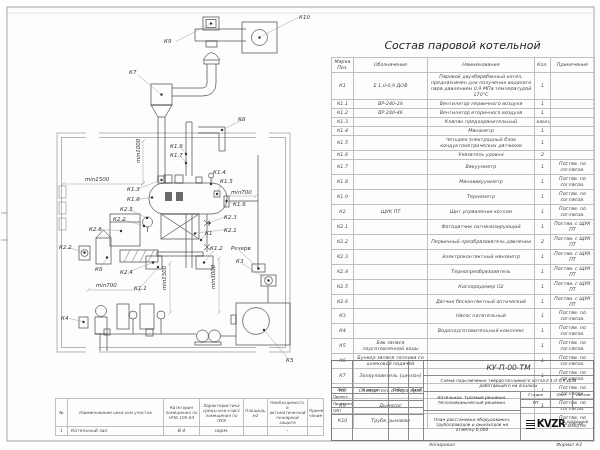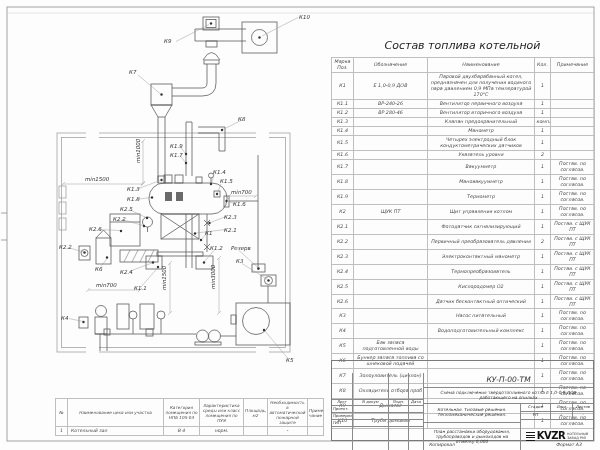--- a/index.html
+++ b/index.html
@@ -17,21 +17,21 @@
   table.expl{position:absolute;left:55px;top:398px;width:268px;border-collapse:collapse;
     table-layout:fixed;font-size:4.2px;font-style:italic;color:#4a4a4a;}
   table.expl th,table.expl td{border:0.6px solid #bfbfbf;padding:1px;text-align:center;
     font-weight:normal;line-height:1.2;overflow:hidden;}
   table.expl td{font-size:4.6px;}
   table.expl td.lft{text-align:left;padding-left:3px;}
   .tb{position:absolute;left:331px;top:360px;width:263px;height:81px;
       border:1px solid #7a7a7a;box-sizing:border-box;font-style:italic;color:#333;}
   .tb .cell{position:absolute;box-sizing:border-box;border-left:0.7px solid #8a8a8a;
       border-top:0.7px solid #8a8a8a;display:flex;align-items:center;justify-content:center;
-      text-align:center;overflow:hidden;line-height:1.15;margin-top:12px;}
+      text-align:center;overflow:hidden;line-height:1.15;}
   .tb .nb{border-left:none;}
   .logo-row{display:flex;align-items:center;gap:2px;font-style:normal;}
   .logo-icon{width:9px;height:9px;background:repeating-linear-gradient(180deg,#1a1a1a 0 1.1px,transparent 1.1px 2.6px);}
   .logo-word{font-weight:bold;font-size:10px;letter-spacing:-0.5px;color:#111;}
   .logo-sub{font-size:3.2px;color:#333;text-align:left;line-height:1.3;}
   .foot{position:absolute;font-size:4.5px;font-style:italic;color:#444;text-align:center;}
 </style>
 </head>
 <body>
 
@@ -285,21 +285,21 @@
     <text x="286" y="362">К5</text>
     <text x="140" y="163" transform="rotate(-90 140 163)">min1000</text>
     <text x="85" y="181">min1500</text>
     <text x="231" y="194">min700</text>
     <text x="96" y="287">min700</text>
     <text x="166" y="290" transform="rotate(-90 166 290)">min1500</text>
     <text x="215" y="289" transform="rotate(-90 215 289)">min3000</text>
   </g>
 </svg>
 
-<div class="comp-title">Состав топлива котельной</div>
+<div class="comp-title">Состав паровой котельной</div>
 <table class="comp">
   <colgroup>
         <col style="width:22px">
         <col style="width:74px">
         <col style="width:107px">
         <col style="width:16px">
         <col style="width:44px">
       </colgroup>
   <thead>
     <tr>

